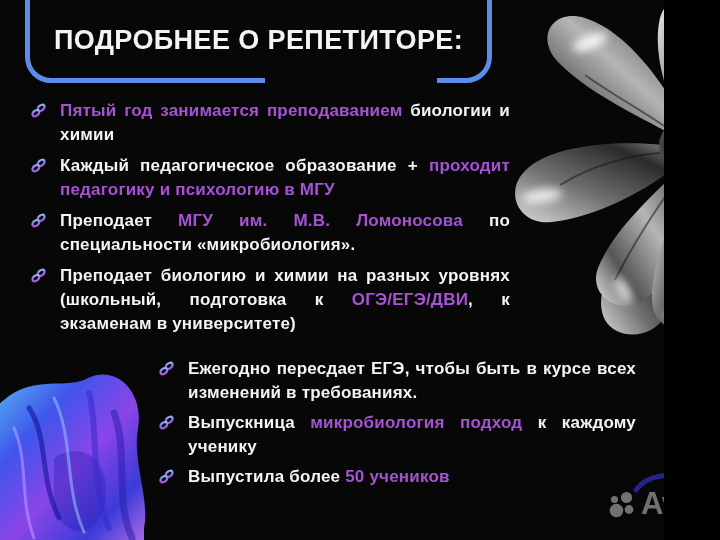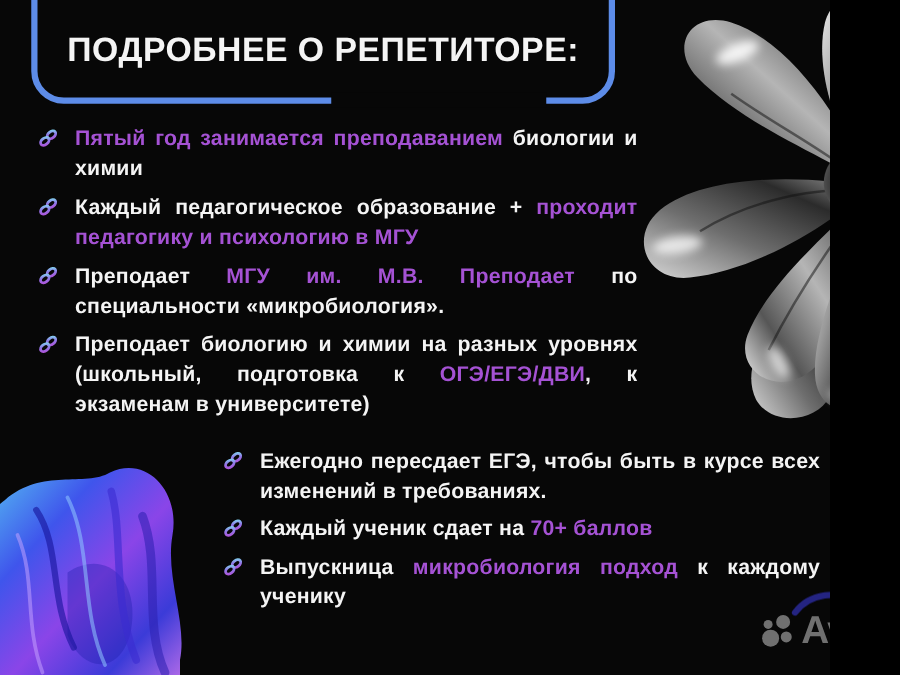--- a/index.html
+++ b/index.html
@@ -23,21 +23,21 @@
     border:5px solid var(--border-blue);border-radius:26px;
     display:flex;align-items:center;justify-content:center;padding-top:24px;
   }
   .title-box .title{
     color:var(--text);font-size:27px;font-weight:bold;letter-spacing:.4px;white-space:nowrap;
   }
   .gap-cover{position:absolute;left:265px;top:74px;width:172px;height:12px;background:var(--bg);z-index:4;}
   
   ul.points{position:absolute;margin:0;padding:0;list-style:none;z-index:5;}
   ul.top-points{left:30px;top:99px;width:480px;}
-  ul.bottom-points{left:178px;top:357px;width:478px;}
+  ul.bottom-points{left:158px;top:357px;width:478px;}
   .point{display:flex;align-items:flex-start;margin-bottom:7px;}
   .chain{flex:none;width:18px;height:18px;margin:3px 12px 0 0;}
   .pt{
     margin:0;flex:1;color:var(--text);
     font-size:17px;line-height:23.5px;font-weight:bold;letter-spacing:.2px;
     text-align:justify;
   }
   ul.top-points .pt{line-height:24px;}
   .hl{color:var(--accent);}
   
@@ -184,21 +184,21 @@
                 <stop offset="0" stop-color="#b050d8"></stop>
                 <stop offset=".55" stop-color="#8f7ae8"></stop>
                 <stop offset="1" stop-color="#82d4f0"></stop>
               </linearGradient>
             </defs>
             <g fill="none" stroke="url(#cg)" stroke-width="2.7">
               <ellipse cx="13.1" cy="6.9" rx="4.5" ry="3" transform="rotate(-38 13.1 6.9)"></ellipse>
               <ellipse cx="6.9" cy="13.1" rx="4.5" ry="3" transform="rotate(-38 6.9 13.1)"></ellipse>
             </g>
           </svg></span>
-        <p class="pt"><span>Преподает </span><span class="hl">МГУ им. М.В. Преподает</span><span> по специальности «микробиология».</span></p>
+        <p class="pt"><span>Преподает </span><span class="hl">МГУ им. М.В. Ломоносова</span><span> по специальности «микробиология».</span></p>
       </li>
       <li class="point">
         <span class="chain"><svg viewBox="0 0 20 20" width="17" height="17">
             <defs>
               <linearGradient id="cg" x1="0" y1="1" x2="1" y2="0">
                 <stop offset="0" stop-color="#b050d8"></stop>
                 <stop offset=".55" stop-color="#8f7ae8"></stop>
                 <stop offset="1" stop-color="#82d4f0"></stop>
               </linearGradient>
             </defs>
@@ -235,37 +235,37 @@
                 <stop offset="0" stop-color="#b050d8"></stop>
                 <stop offset=".55" stop-color="#8f7ae8"></stop>
                 <stop offset="1" stop-color="#82d4f0"></stop>
               </linearGradient>
             </defs>
             <g fill="none" stroke="url(#cg)" stroke-width="2.7">
               <ellipse cx="13.1" cy="6.9" rx="4.5" ry="3" transform="rotate(-38 13.1 6.9)"></ellipse>
               <ellipse cx="6.9" cy="13.1" rx="4.5" ry="3" transform="rotate(-38 6.9 13.1)"></ellipse>
             </g>
           </svg></span>
-        <p class="pt"><span>Каждый ученик сдает на </span><span class="hl">70+ баллов</span></p>
-      </li>
-      <li class="point">
-        <span class="chain"><svg viewBox="0 0 20 20" width="17" height="17">
-            <defs>
-              <linearGradient id="cg" x1="0" y1="1" x2="1" y2="0">
-                <stop offset="0" stop-color="#b050d8"></stop>
-                <stop offset=".55" stop-color="#8f7ae8"></stop>
-                <stop offset="1" stop-color="#82d4f0"></stop>
-              </linearGradient>
-            </defs>
-            <g fill="none" stroke="url(#cg)" stroke-width="2.7">
-              <ellipse cx="13.1" cy="6.9" rx="4.5" ry="3" transform="rotate(-38 13.1 6.9)"></ellipse>
-              <ellipse cx="6.9" cy="13.1" rx="4.5" ry="3" transform="rotate(-38 6.9 13.1)"></ellipse>
-            </g>
-          </svg></span>
         <p class="pt"><span>Выпускница </span><span class="hl">микробиология подход</span><span> к каждому ученику</span></p>
+      </li>
+      <li class="point">
+        <span class="chain"><svg viewBox="0 0 20 20" width="17" height="17">
+            <defs>
+              <linearGradient id="cg" x1="0" y1="1" x2="1" y2="0">
+                <stop offset="0" stop-color="#b050d8"></stop>
+                <stop offset=".55" stop-color="#8f7ae8"></stop>
+                <stop offset="1" stop-color="#82d4f0"></stop>
+              </linearGradient>
+            </defs>
+            <g fill="none" stroke="url(#cg)" stroke-width="2.7">
+              <ellipse cx="13.1" cy="6.9" rx="4.5" ry="3" transform="rotate(-38 13.1 6.9)"></ellipse>
+              <ellipse cx="6.9" cy="13.1" rx="4.5" ry="3" transform="rotate(-38 6.9 13.1)"></ellipse>
+            </g>
+          </svg></span>
+        <p class="pt"><span>Выпустила более </span><span class="hl">50 учеников</span></p>
       </li>
     </ul>
 
   <div class="vertical-name">АЛЕКСАНДРА</div>
 
   <div class="watermark">
     <svg width="30" height="28" viewBox="0 0 30 28">
       <circle cx="6.5" cy="9.5" r="3.6" fill="currentColor"></circle>
       <circle cx="18.5" cy="7.5" r="5.6" fill="currentColor"></circle>
       <circle cx="8.5" cy="20.5" r="6.8" fill="currentColor"></circle>

